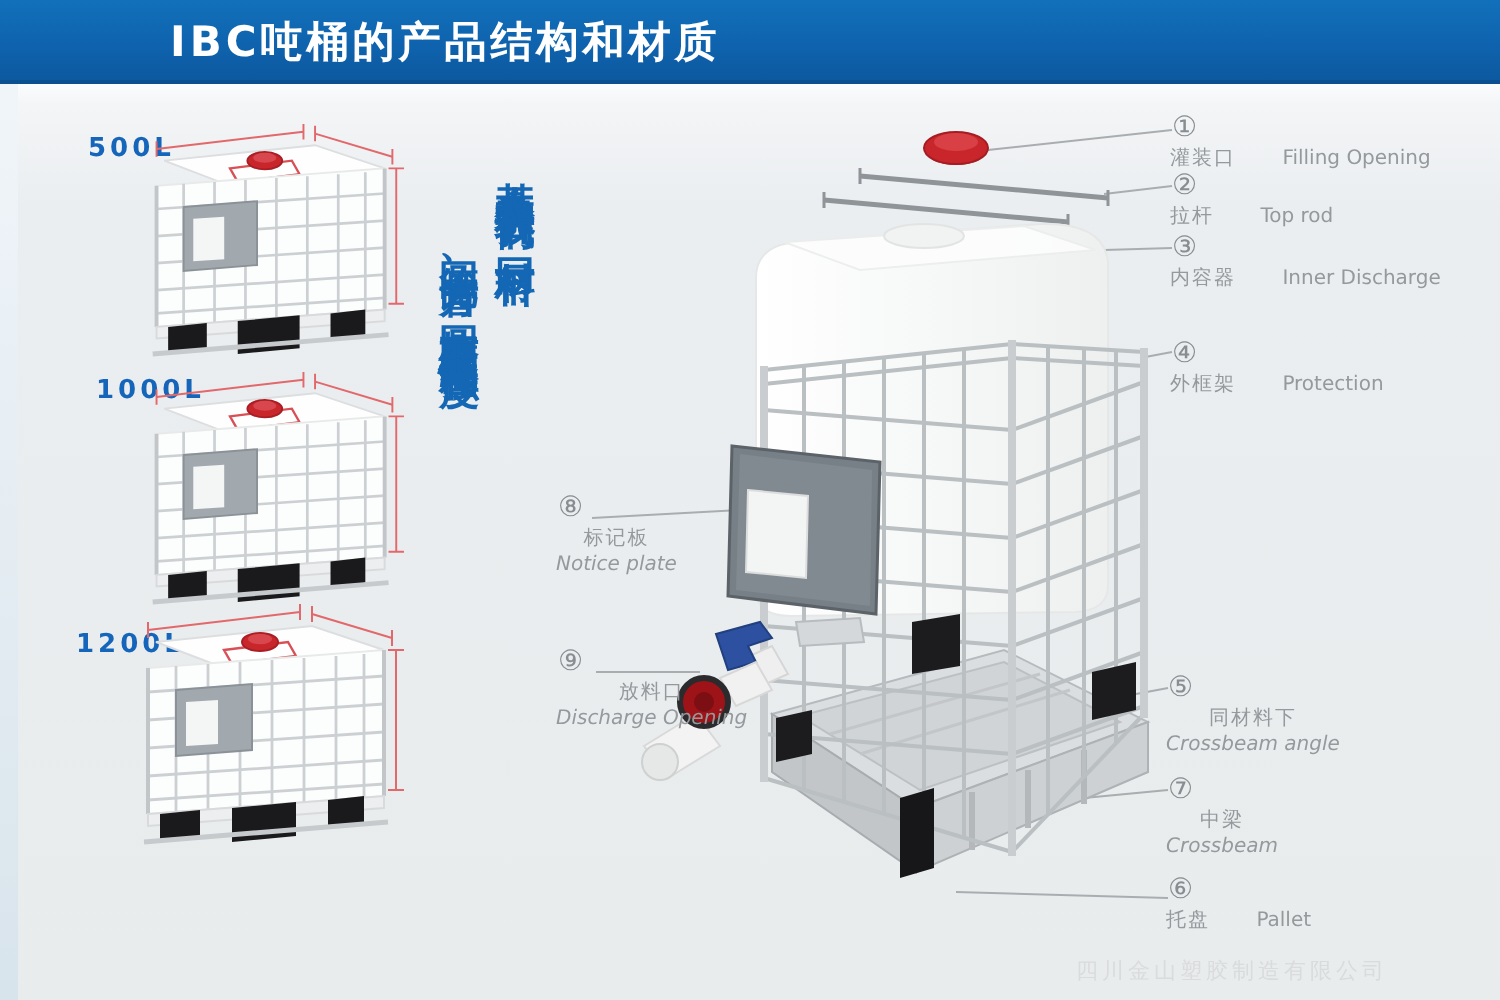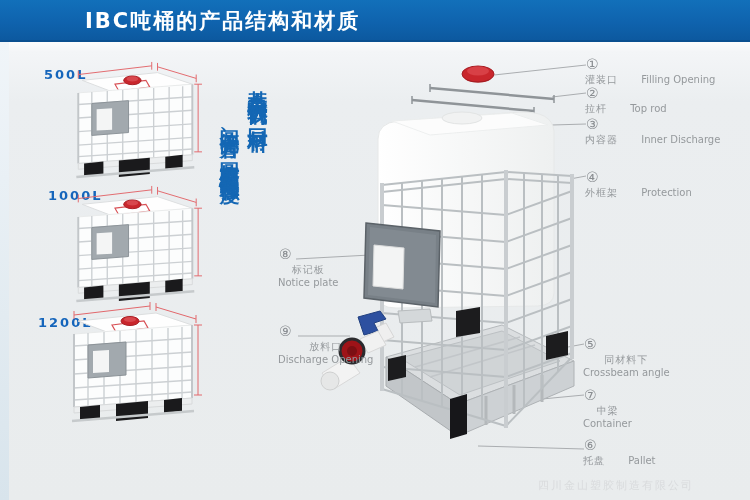--- a/index.html
+++ b/index.html
@@ -47,21 +47,21 @@
   .vt-left{left:217px;top:73px}
   
   .diagram{position:absolute;left:280px;top:13px;width:460px;height:445px}
   
   .callout{
     position:absolute;font-size:10px;line-height:12px;color:#95999c;white-space:nowrap;
   }
   .callout .num{display:block;font-size:14px;line-height:15px;color:#898d91;margin:0 0 2px 1px;}
   .callout .zh{margin-right:20px;letter-spacing:1px;}
   .callout.stacked .zh{display:block;margin:0 0 1px 0;text-align:center;}
-  .callout.stacked .en{display:block;}
+  .callout.stacked .en{display:block;font-style:italic;}
   .c1{left:585px;top:15px}
   .c2{left:585px;top:44px}
   .c3{left:585px;top:75px}
   .c4{left:585px;top:128px}
   .c5{left:583px;top:295px}
   .c7{left:583px;top:346px}
   .c6{left:583px;top:396px}
   .c8{left:278px;top:205px}
   .c9{left:278px;top:282px}
   
@@ -288,21 +288,21 @@
       <span class="en">Protection</span>
     </div>
     <div class="callout c5 stacked">
       <span class="num">⑤</span>
       <span class="zh">同材料下</span>
       <span class="en">Crossbeam angle</span>
     </div>
     <div class="callout c7 stacked">
       <span class="num">⑦</span>
       <span class="zh">中梁</span>
-      <span class="en">Container</span>
+      <span class="en">Crossbeam</span>
     </div>
     <div class="callout c6">
       <span class="num">⑥</span>
       <span class="zh">托盘</span>
       <span class="en">Pallet</span>
     </div>
     <div class="callout c8 stacked">
       <span class="num">⑧</span>
       <span class="zh">标记板</span>
       <span class="en">Notice plate</span>

